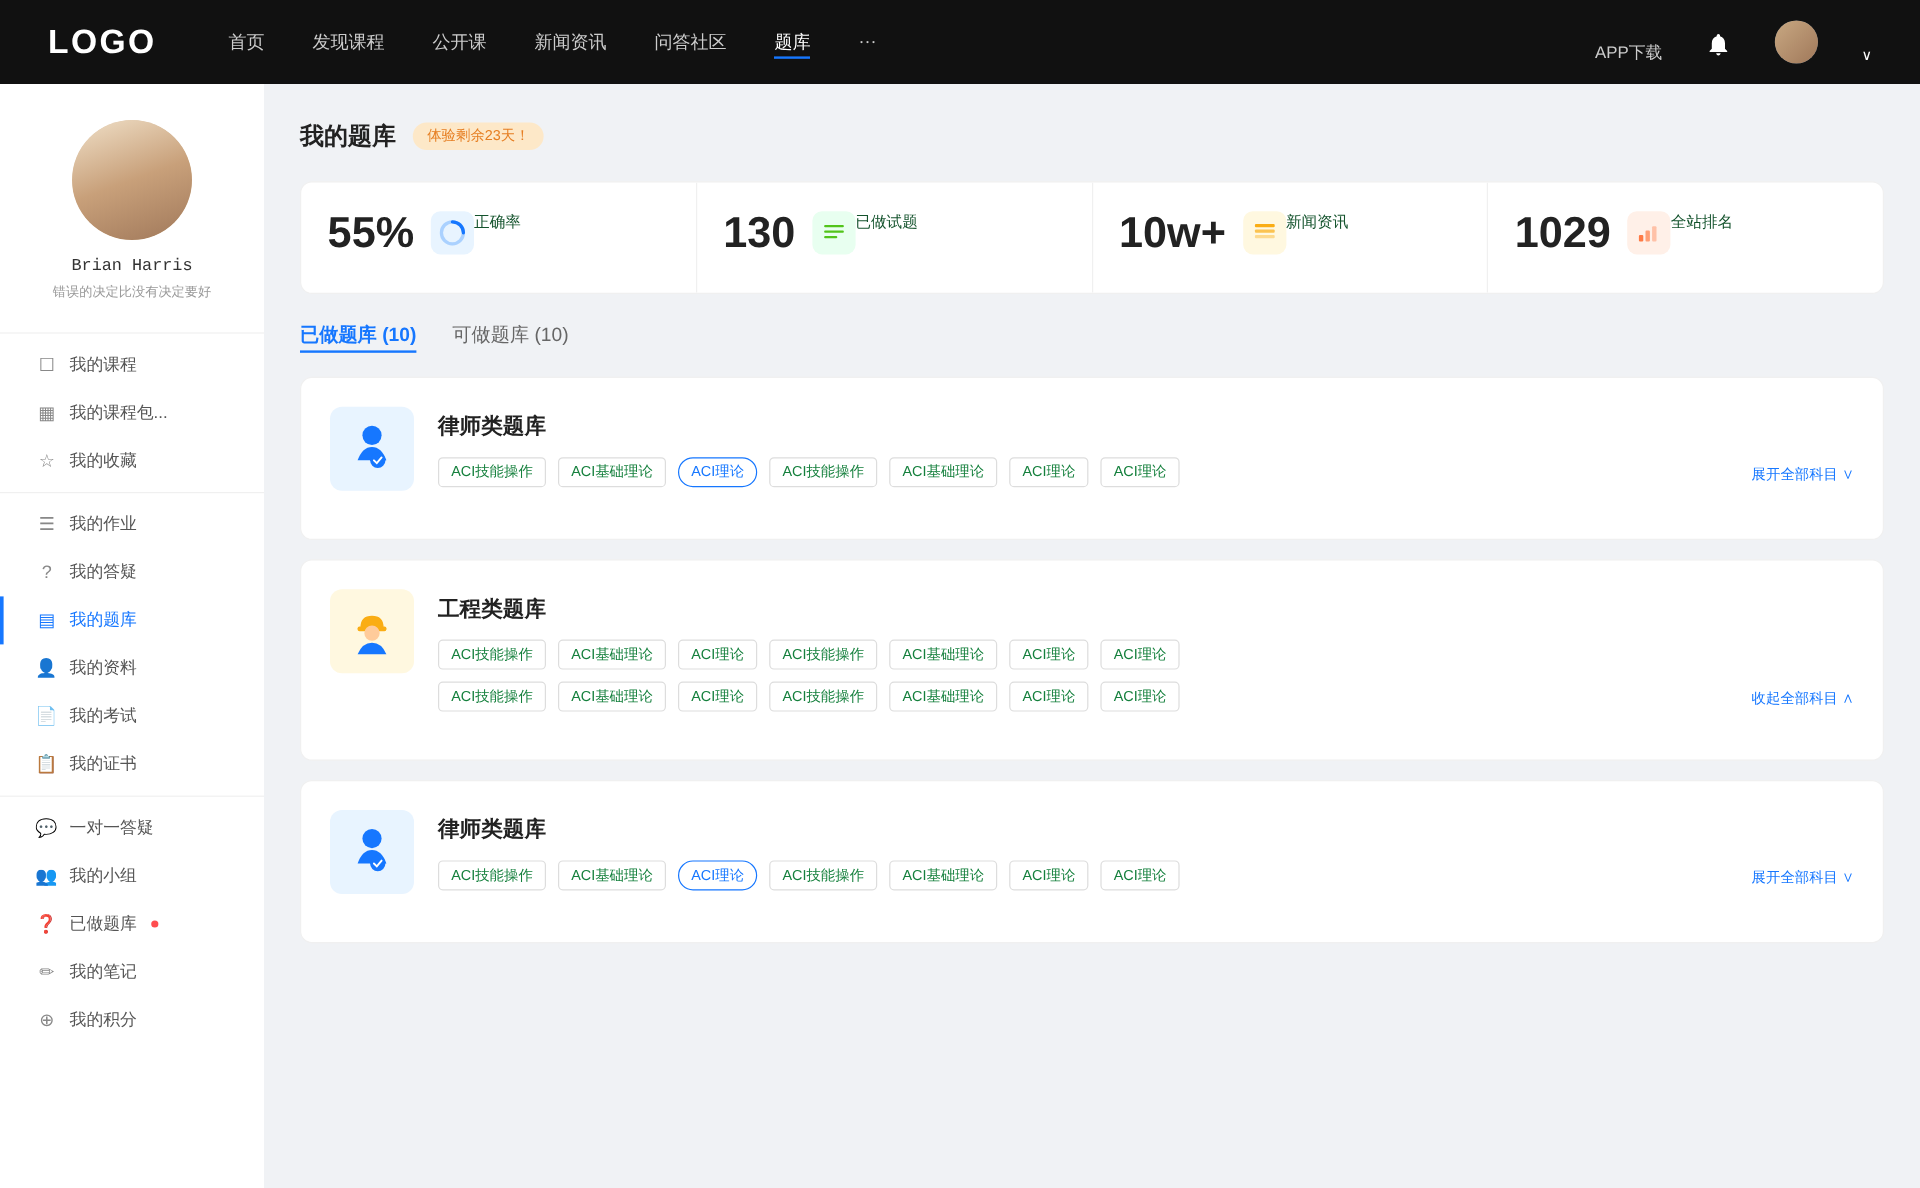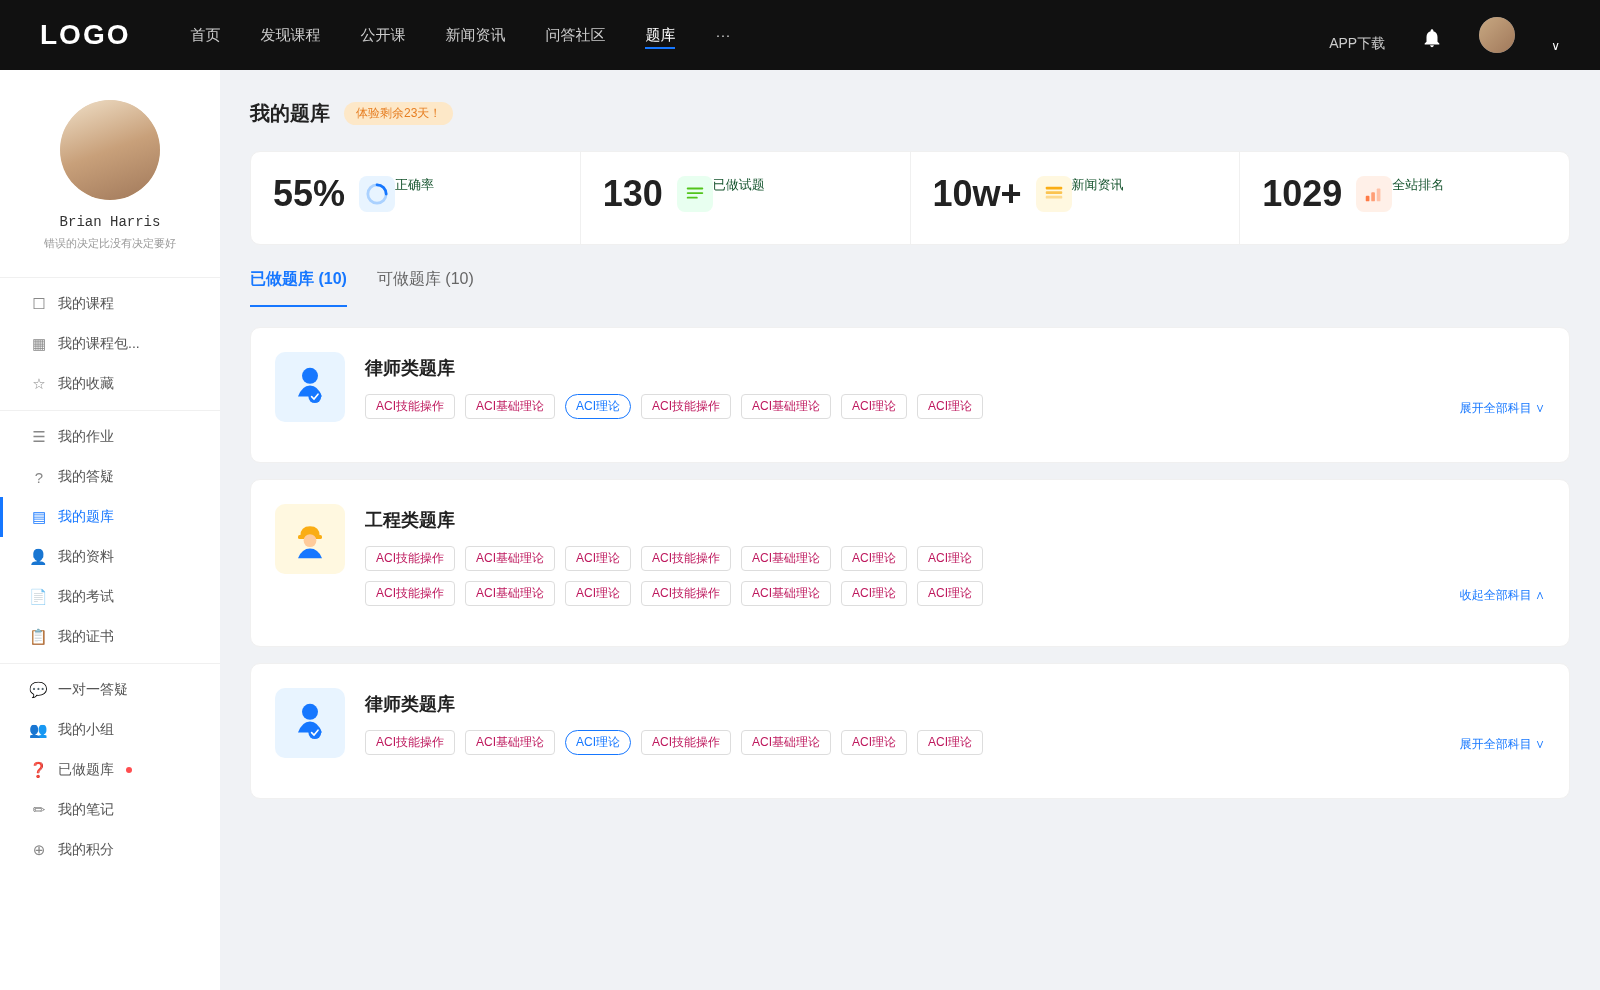--- a/index.html
+++ b/index.html
@@ -256,21 +256,21 @@
     
     .tabs-row {
       display: flex;
       gap: 30px;
       margin-bottom: 20px;
     }
     .tab-item {
       font-size: 16px;
       color: #666;
       cursor: pointer;
-      padding-bottom: 15px;
+      padding-bottom: 2px;
     }
     .tab-item.active {
       color: #1677ff;
       font-weight: 600;
       border-bottom: 2px solid #1677ff;
     }
 
     
     .qbank-card {
       background: #fff;
@@ -297,21 +297,21 @@
     }
     .qbank-title {
       font-size: 18px;
       font-weight: 600;
       color: #222;
       margin-bottom: 14px;
       margin-top: 4px;
     }
     .qbank-tag {
       font-size: 12px;
-      color: #be185d;
+      color: #15803d;
       border: 1px solid #ddd;
       border-radius: 4px;
       padding: 3px 10px;
       cursor: pointer;
       background: #fff;
     }
     .qbank-tag.active-tag {
       color: #1677ff;
       border-color: #1677ff;
       border-radius: 20px;

